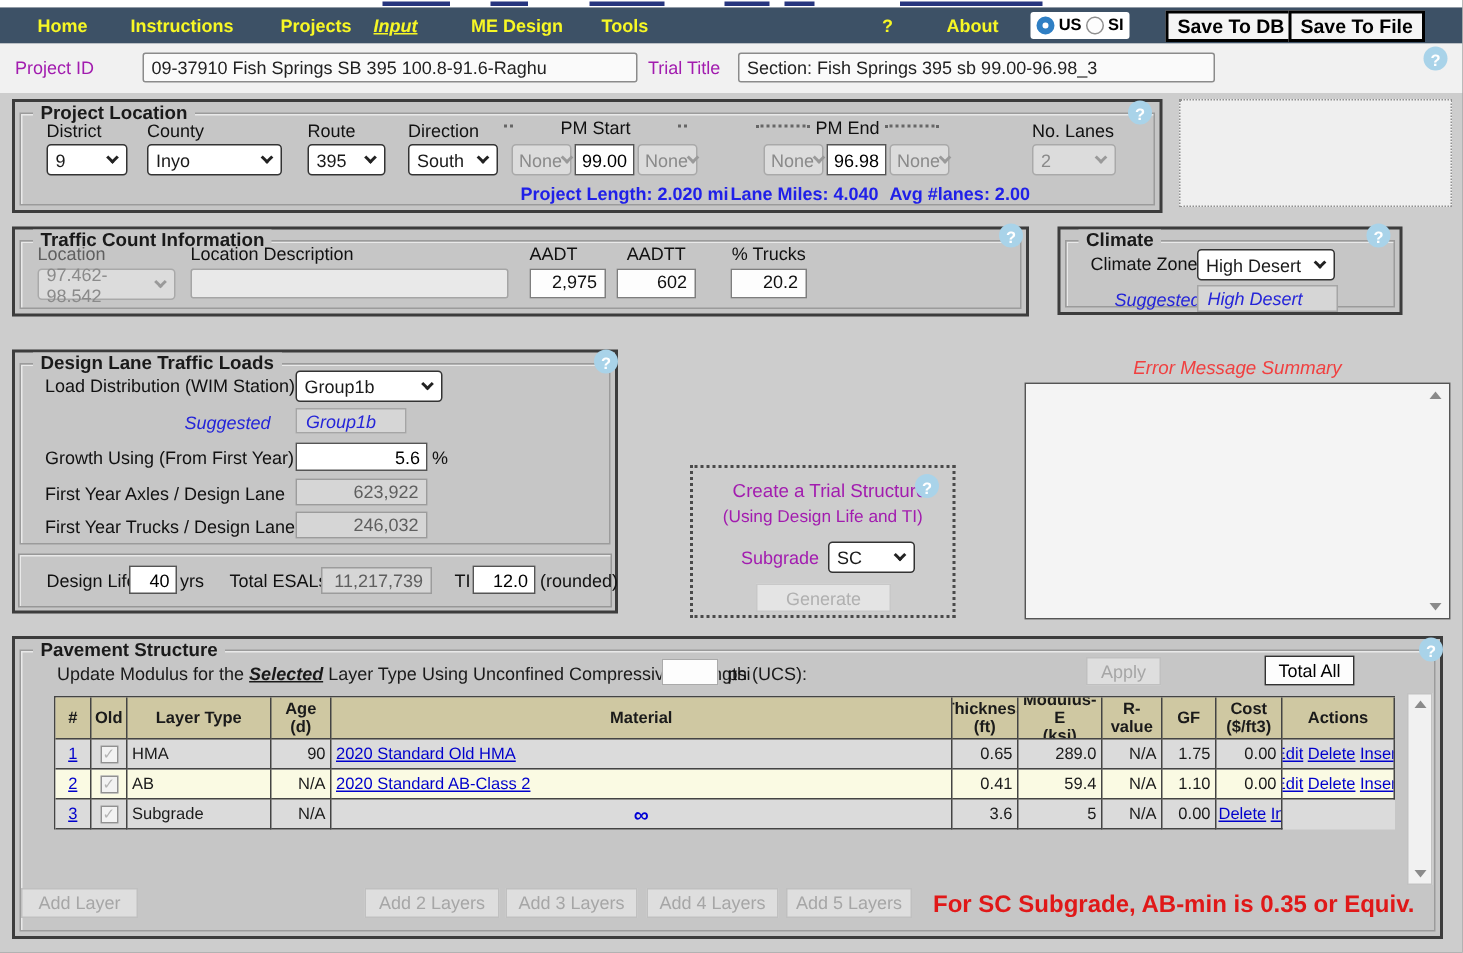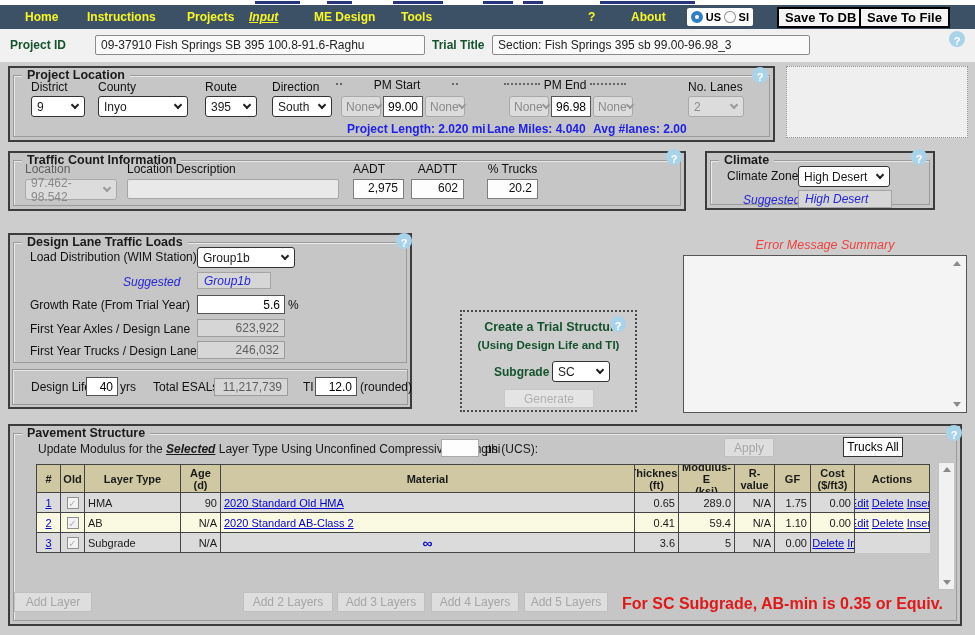--- a/index.html
+++ b/index.html
@@ -20,21 +20,21 @@
   .nav-item.active { font-style:italic; text-decoration:underline; }
   .unitbox { position:absolute; left:687px; top:3px; width:66px; height:18px; background:#fff; border-radius:2px; display:flex; align-items:center; gap:3px; padding:0 4px; }
   .rdo-sel { width:12px; height:12px; border-radius:50%; border:4px solid #2f7fc4; background:#fff; }
   .rdo { width:12px; height:12px; border-radius:50%; border:1px solid #8f8f8f; background:#fdfdfd; }
   .unitlbl { font-size:11px; font-weight:bold; color:#000; }
   .savebtn { position:absolute; top:2px; height:21px; background:#f5f5f5; border:2px solid #000; font-weight:bold; font-size:13px; line-height:16px; padding:0 6px; color:#000; cursor:pointer; font-family:"Liberation Sans",sans-serif; }
 
   
   .idrow { position:absolute; left:0; top:29px; width:975px; height:33px; background:#f1f1f1; }
   .lbl { font-size:12px; color:#111; white-space:nowrap; }
-  .blbl { font-size:12px; font-weight:bold; color:#14532d; white-space:nowrap; }
+  .blbl { font-size:12px; font-weight:normal; color:#a21caf; white-space:nowrap; }
   .tbox { background:#fafafa; border:1px solid #8b8b8b; border-radius:2px; font-size:12px; color:#222; padding:0 5px; font-family:"Liberation Sans",sans-serif; }
 
   .help { width:16px; height:16px; border-radius:50%; background:#a9d3e9; text-align:center; }
   .help::after { content:"?"; color:#fff; font-weight:bold; font-size:11px; line-height:16px; }
 
   
   .section { position:absolute; border:2px solid #3c3c3c; background:#c6c6c6; }
   .groove { position:absolute; left:3px; right:3px; top:7px; bottom:3px; border:1px solid #9b9b9b; box-shadow:1px 1px 0 #e9e9e9 inset; }
   .legend { position:absolute; top:0; left:12px; background:#c6c6c6; padding:0 5px; font-weight:bold; font-size:12.5px; line-height:14px; white-space:nowrap; }
 
@@ -247,21 +247,21 @@
 
     <span class="lbl abs" style="left:20px;top:15px;">Load Distribution (WIM Station)</span>
     <div class="dd" style="left:187px;top:12px;width:98px;">
       <span>Group1b</span>
         <span class="chev"></span>
     </div>
 
     <span class="sugg" style="left:113px;top:40px;">Suggested</span>
     <div class="suggbox" style="left:187px;top:37px;width:74px;height:17px;">Group1b</div>
 
-    <span class="lbl abs" style="left:20px;top:63px;">Growth Rate (From Trial Year)</span>
+    <span class="lbl abs" style="left:20px;top:63px;">Growth Using (From First Year)</span>
     <input class="inp" style="left: 187px; top: 60px; width: 88px; height: 19px;" value="5.6">
     <span class="lbl abs" style="left:278px;top:63px;">%</span>
 
     <span class="lbl abs" style="left:20px;top:87px;">First Year Axles / Design Lane</span>
     <div class="robox" style="left:187px;top:84px;width:88px;height:18px;">623,922</div>
 
     <span class="lbl abs" style="left:20px;top:109px;">First Year Trucks / Design Lane</span>
     <div class="robox" style="left:187px;top:106px;width:88px;height:18px;">246,032</div>
 
     <div class="abs" style="left:2px;top:134px;width:396px;height:36px;border:1px solid #979797;box-shadow:1px 1px 0 #e9e9e9 inset;">
@@ -299,21 +299,21 @@
     <span class="legend">Pavement Structure</span>
     <div class="help abs" style="left:936px;top:-1px;"></div>
 
     <div class="abs" style="left:28px;top:16px;font-size:12px;white-space:nowrap;">
       <span>Update Modulus for the </span><span class="sel-word">Selected</span><span> Layer Type Using Unconfined Compressive Strength (UCS):</span>
     </div>
     <input class="inp" style="left: 431px; top: 13px; width: 38px; height: 18px; background: rgb(253, 253, 253); border-color: rgb(170, 170, 170);">
     <span class="lbl abs" style="left:475px;top:16px;">psi</span>
 
     <button class="btn-dis" style="left:714px;top:12px;width:50px;height:19px;">Apply</button>
-    <button class="btn-wh" style="left:833px;top:11px;width:60px;height:20px;">Trucks All</button>
+    <button class="btn-wh" style="left:833px;top:11px;width:60px;height:20px;">Total All</button>
 
     <div class="ptable" style="left:26px;top:38px;">
       <div class="prow hrow">
         <div class="pc hc">#</div>
         <div class="pc hc">Old</div>
         <div class="pc hc">Layer Type</div>
         <div class="pc hc">Age
 (d)</div>
         <div class="pc hc">Material</div>
         <div class="pc hc">Thickness

